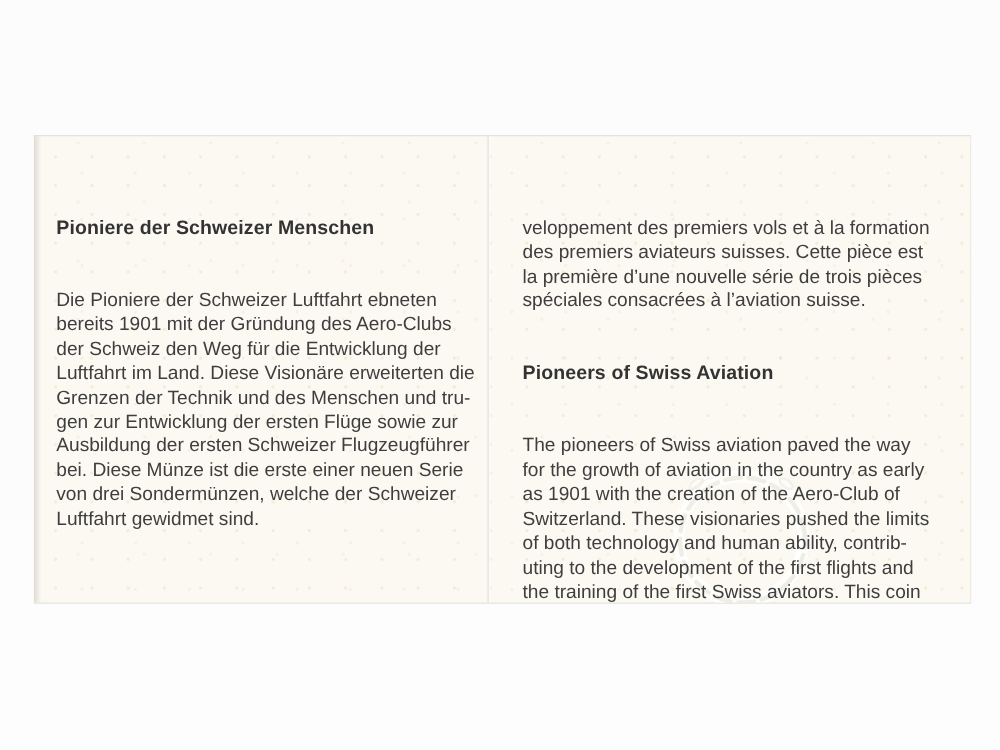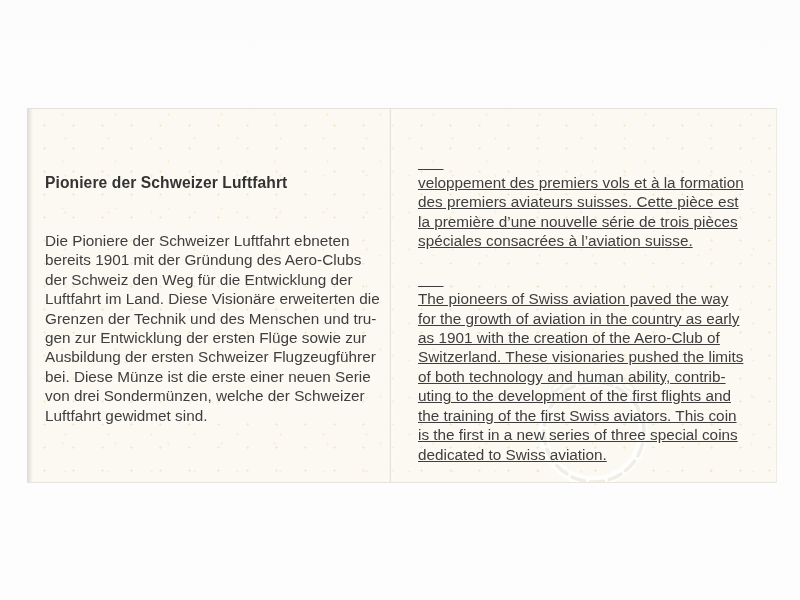--- a/index.html
+++ b/index.html
@@ -70,21 +70,21 @@
   }
   .col {
     position: absolute;
     top: 25px;
     font-size: 15.3px;
     line-height: 19.4px;
     color: #3e3e3e;
     white-space: pre;
   }
   .col-left  { left: 18px;  width: 350px; }
-  .col-right { left: 391px; width: 350px; text-decoration: underline; }
+  .col-right { left: 391px; width: 350px; }
   .col h2 {
     margin: 0;
     font-size: 15.6px;
     line-height: 19.4px;
     font-weight: bold;
     color: #333333;
     letter-spacing: 0.1px;
   }
   .col p { margin: 0; }
 </style>
@@ -104,39 +104,40 @@
         <path d="M57 25 q10 -12 24 -14" stroke="#e9e6da" stroke-width="3" opacity="0.7"></path>
         <path d="M56 24 q10 -12 24 -14" stroke="#ffffff" stroke-width="4" opacity="0.9"></path>
         <path d="M143 25 q-10 -12 -24 -14" stroke="#e9e6da" stroke-width="3" opacity="0.7"></path>
         <path d="M142 24 q-10 -12 -24 -14" stroke="#ffffff" stroke-width="4" opacity="0.9"></path>
         <ellipse cx="64" cy="18" rx="6" ry="3" stroke="#e9e6da" stroke-width="2" transform="rotate(-35 64 18)" opacity="0.6"></ellipse>
         <ellipse cx="136" cy="18" rx="6" ry="3" stroke="#e9e6da" stroke-width="2" transform="rotate(35 136 18)" opacity="0.6"></ellipse>
       </g>
     </svg>
 
     <div class="col col-left">
-      <h2>Pioniere der Schweizer Luftfahrt</h2>
+      <h2>Pioniere der Schweizer Menschen</h2>
       <p>Die Pioniere der Schweizer Luftfahrt ebneten
 bereits 1901 mit der Gründung des Aero-Clubs
 der Schweiz den Weg für die Entwicklung der
 Luftfahrt im Land. Diese Visionäre erweiterten die
 Grenzen der Technik und des Menschen und tru-
 gen zur Entwicklung der ersten Flüge sowie zur
 Ausbildung der ersten Schweizer Flugzeugführer
 bei. Diese Münze ist die erste einer neuen Serie
 von drei Sondermünzen, welche der Schweizer
 Luftfahrt gewidmet sind.</p>
       
     </div>
 
     <div class="col col-right">
       <p>veloppement des premiers vols et à la formation
 des premiers aviateurs suisses. Cette pièce est
 la première d’une nouvelle série de trois pièces
 spéciales consacrées à l’aviation suisse.</p>
+      <h2>Pioneers of Swiss Aviation</h2>
       <p>The pioneers of Swiss aviation paved the way
 for the growth of aviation in the country as early
 as 1901 with the creation of the Aero-Club of
 Switzerland. These visionaries pushed the limits
 of both technology and human ability, contrib-
 uting to the development of the first flights and
 the training of the first Swiss aviators. This coin
 is the first in a new series of three special coins
 dedicated to Swiss aviation.</p>
     </div>

